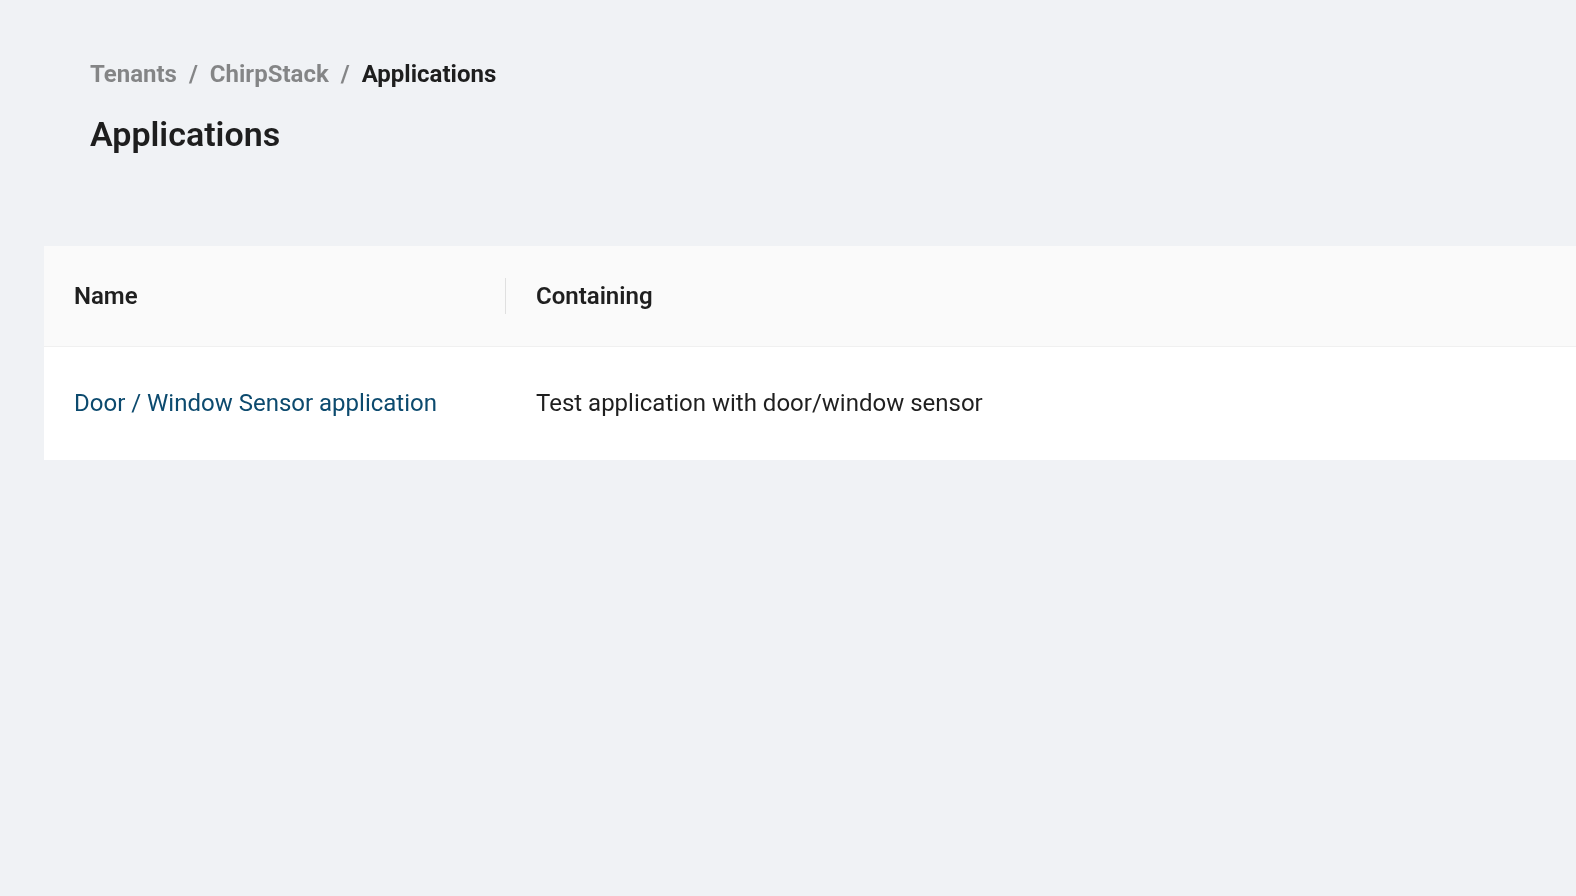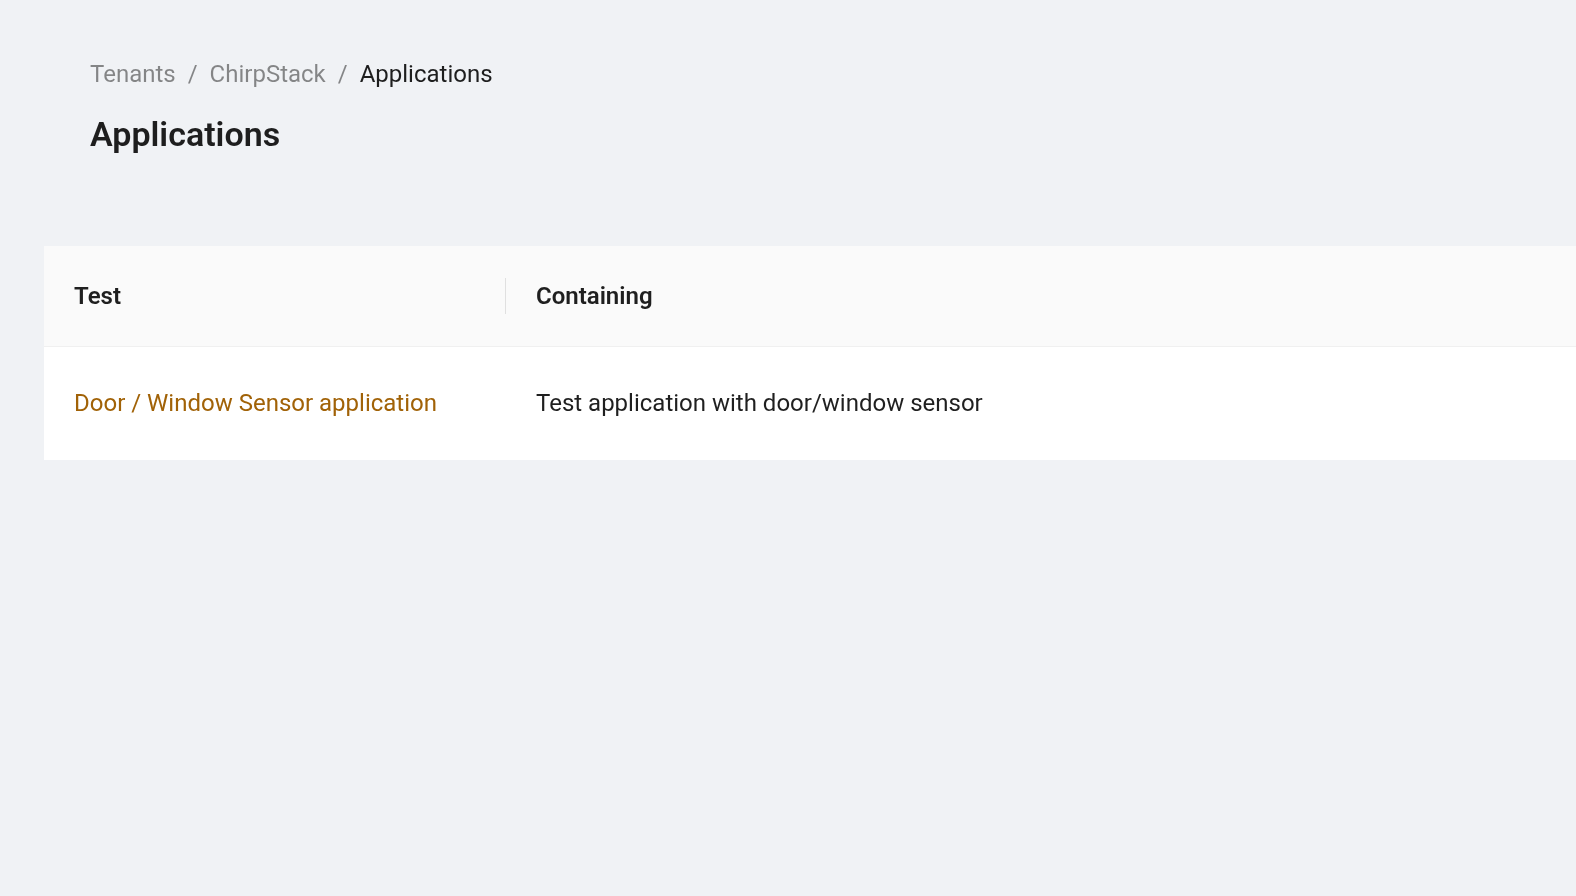--- a/index.html
+++ b/index.html
@@ -16,20 +16,21 @@
     }
     .page-header {
       padding: 56px 90px 0 90px;
     }
     .breadcrumb {
       display: flex;
       align-items: center;
       font-size: 24px;
       line-height: 1.5;
       margin-bottom: 20px;
+      font-weight: bold;
     }
     .breadcrumb-link {
       color: rgba(0, 0, 0, 0.45);
       text-decoration: none;
       cursor: pointer;
     }
     .breadcrumb-separator {
       color: rgba(0, 0, 0, 0.45);
       margin: 0 12px;
     }
@@ -81,21 +82,21 @@
       font-size: 24px;
       color: rgba(0, 0, 0, 0.88);
       border-bottom: 1px solid #f0f0f0;
       vertical-align: middle;
       line-height: 1.7;
     }
     .table tr:last-child td {
       border-bottom: none;
     }
     .app-link {
-      color: #a16207;
+      color: #0c4a6e;
       text-decoration: none;
       cursor: pointer;
     }
   </style>
 </head>
 <body>
 
 <div class="page-header">
   <nav class="breadcrumb">
     <a class="breadcrumb-link">Tenants</a>
@@ -104,21 +105,21 @@
     <span class="breadcrumb-separator">/</span>
     <span class="breadcrumb-current">Applications</span>
   </nav>
   <h1 class="page-title">Applications</h1>
 </div>
 
 <div class="table-container">
   <table class="table">
     <thead>
       <tr>
-        <th class="col-name">Test</th>
+        <th class="col-name">Name</th>
         <th class="col-description">Containing</th>
       </tr>
     </thead>
     <tbody>
       <tr>
         <td>
           <a class="app-link">Door / Window Sensor application</a>
         </td>
         <td>Test application with door/window sensor</td>
       </tr>

